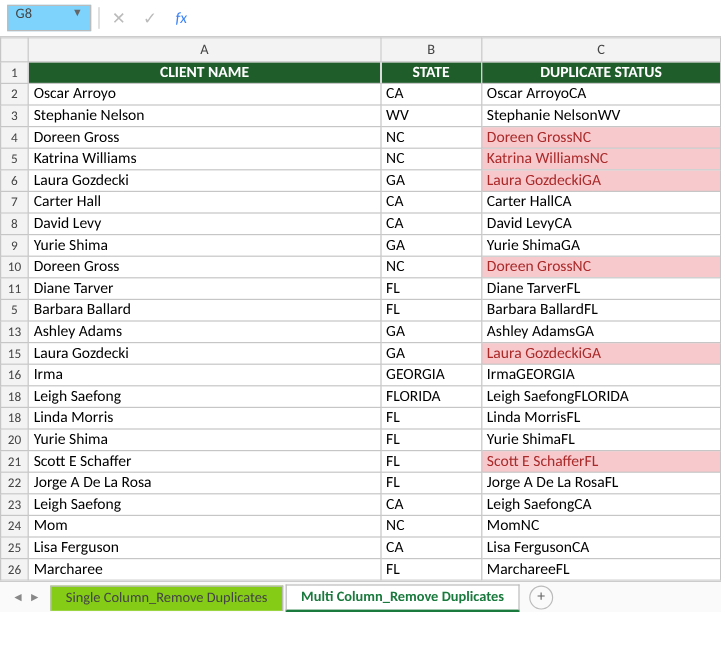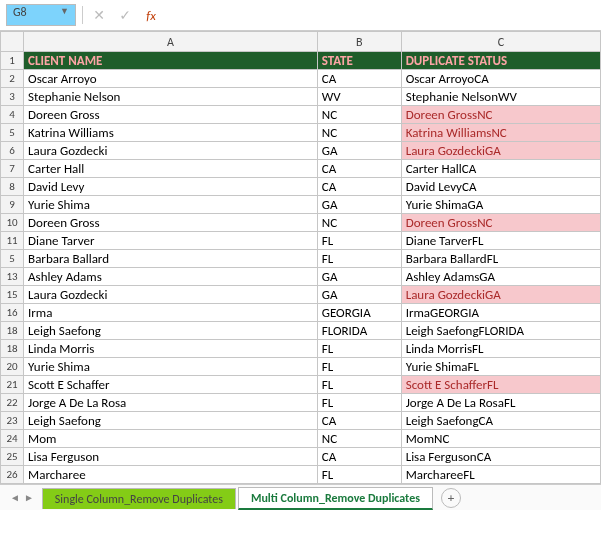--- a/index.html
+++ b/index.html
@@ -33,21 +33,21 @@
   .name-box .chevron { font-size: 9px; color: #666; }
   .vsep { width:1px; height:18px; background:#ccc; }
   .fb-btn {
     width: 20px; height: 20px;
     display:flex; align-items:center; justify-content:center;
     color: #bbb;
     font-size: 14px;
   }
   .fx {
     font-style: italic;
-    color: #c2410c;
+    color: #3b82f6;
     font-size: 13px;
   }
   .formula-input {
     flex:1;
     height: 20px;
     border: none;
     outline: none;
   }
 
   
@@ -73,23 +73,23 @@
   }
   table.grid th.col-hdr { height: 20px; font-size:12px;}
   table.grid td.row-hdr { width: 22px; font-size:11px;}
   .col-corner { width:22px; background:#f3f3f3;}
   .colA { width: 280px; }
   .colB { width: 80px; }
   .colC { width: 190px; }
 
   .tbl-header {
     background: #1f5d2a;
-    color: #fca5a5;
+    color: #ffffff;
     font-weight: bold;
-    text-align: left;
+    text-align: center;
   }
   .cell { background:#fff; color:#000; }
   .dup {
     background: #f7c8cc;
     color: #aa2a2a;
   }
   .row-hdr.active {
     background:#e0e0e0;
   }
 

